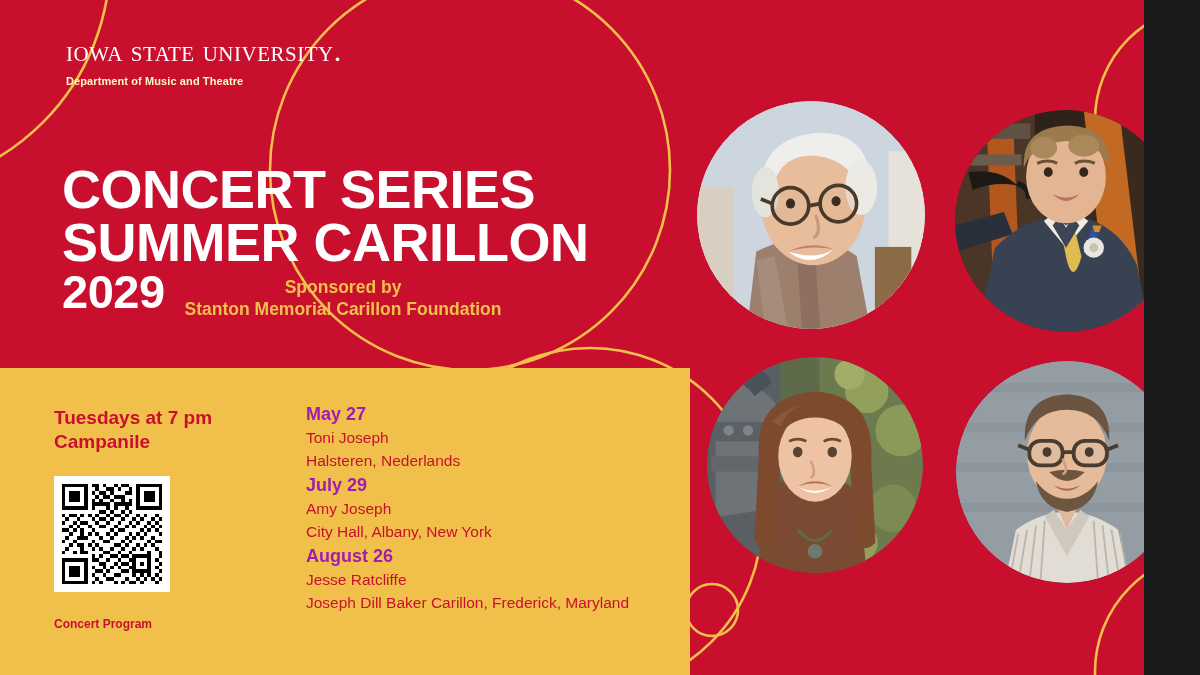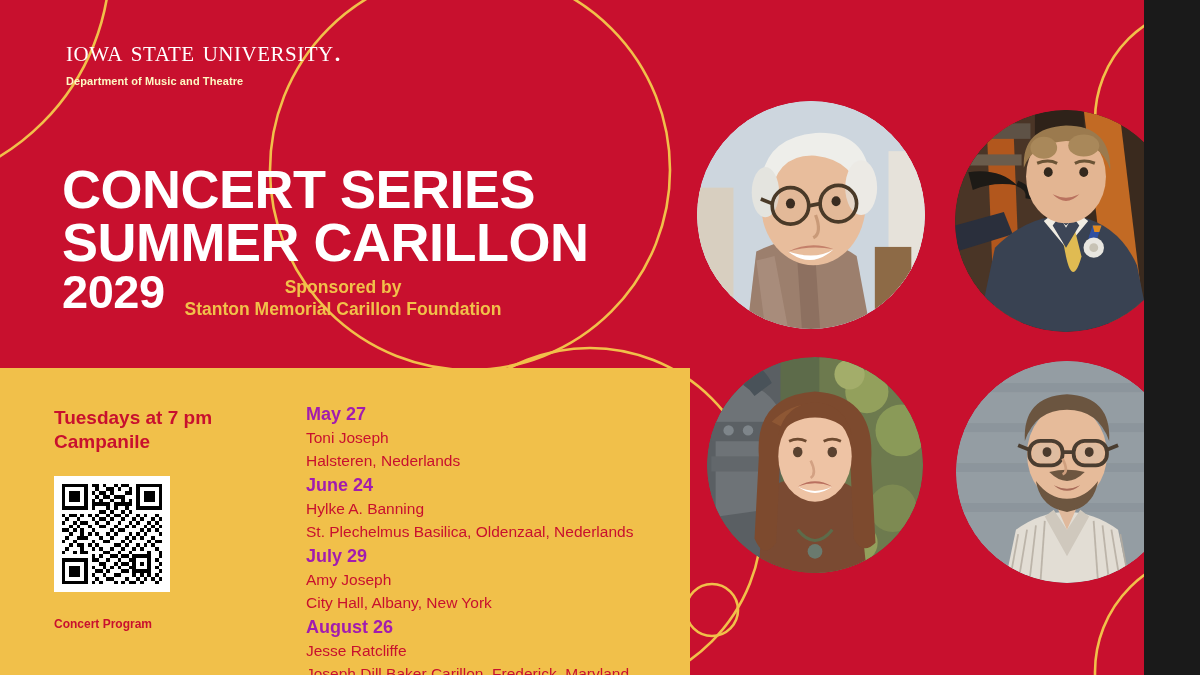--- a/index.html
+++ b/index.html
@@ -457,25 +457,20 @@
     </div>
 
     <div class="panel-right">
 
       <div>
         <div class="evt-date">May 27</div>
         <div class="evt-name">Toni Joseph</div>
         <div class="evt-loc">Halsteren, Nederlands</div>
       </div>
 
-      <div>
-        <div class="evt-date">June 24</div>
-        <div class="evt-name">Hylke A. Banning</div>
-        <div class="evt-loc">St. Plechelmus Basilica, Oldenzaal, Nederlands</div>
-      </div>
 
       <div>
         <div class="evt-date">July 29</div>
         <div class="evt-name">Amy Joseph</div>
         <div class="evt-loc">City Hall, Albany, New York</div>
       </div>
 
       <div>
         <div class="evt-date">August 26</div>
         <div class="evt-name">Jesse Ratcliffe</div>

